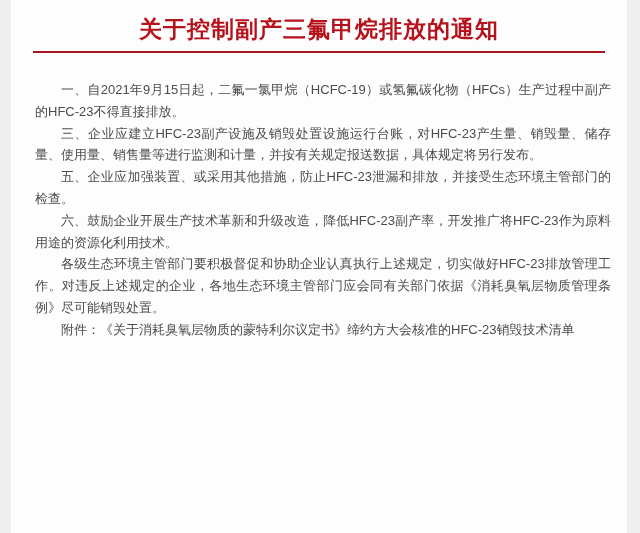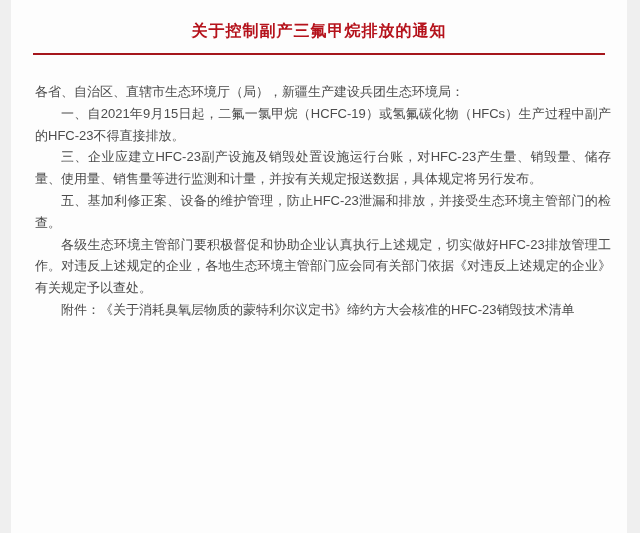--- a/index.html
+++ b/index.html
@@ -17,24 +17,24 @@
   .page {
     position: absolute;
     top: 0;
     left: 11px;
     width: 616px;
     height: 533px;
     background: #fdfdfd;
     box-sizing: border-box;
   }
   .notice-title {
-    margin: 8px;
-    padding-top: 11px;
+    margin: 0;
+    padding-top: 17px;
     text-align: center;
-    font-size: 16px;
+    font-size: 23px;
     line-height: 24px;
     font-weight: bold;
     color: #b5121b;
     letter-spacing: 1px;
   }
   .title-rule {
     border: none;
     border-top: 2px solid #a5161c;
     margin: 10px 22px 0 22px;
     height: 0;
@@ -54,21 +54,21 @@
     text-indent: 0;
   }
 </style>
 </head>
 <body>
 
 <div class="page">
   <h1 class="notice-title">关于控制副产三氟甲烷排放的通知</h1>
   <hr class="title-rule">
   <div class="content">
-    <p class="no-indent">各省、自治区、直辖市生态环境厅（局），新疆生产建设兵团生态环境局：</p>
     <p>一、自2021年9月15日起，二氟一氯甲烷（HCFC-19）或氢氟碳化物（HFCs）生产过程中副产的HFC-23不得直接排放。</p>
     <p>三、企业应建立HFC-23副产设施及销毁处置设施运行台账，对HFC-23产生量、销毁量、储存量、使用量、销售量等进行监测和计量，并按有关规定报送数据，具体规定将另行发布。</p>
-    <p>五、基加利修正案、设备的维护管理，防止HFC-23泄漏和排放，并接受生态环境主管部门的检查。</p>
-    <p>各级生态环境主管部门要积极督促和协助企业认真执行上述规定，切实做好HFC-23排放管理工作。对违反上述规定的企业，各地生态环境主管部门应会同有关部门依据《对违反上述规定的企业》有关规定予以查处。</p>
+    <p>五、企业应加强装置、或采用其他措施，防止HFC-23泄漏和排放，并接受生态环境主管部门的检查。</p>
+    <p>六、鼓励企业开展生产技术革新和升级改造，降低HFC-23副产率，开发推广将HFC-23作为原料用途的资源化利用技术。</p>
+    <p>各级生态环境主管部门要积极督促和协助企业认真执行上述规定，切实做好HFC-23排放管理工作。对违反上述规定的企业，各地生态环境主管部门应会同有关部门依据《消耗臭氧层物质管理条例》尽可能销毁处置。</p>
     <p>附件：《关于消耗臭氧层物质的蒙特利尔议定书》缔约方大会核准的HFC-23销毁技术清单</p>
 
   </div>
 </div>
 
 </body></html>

